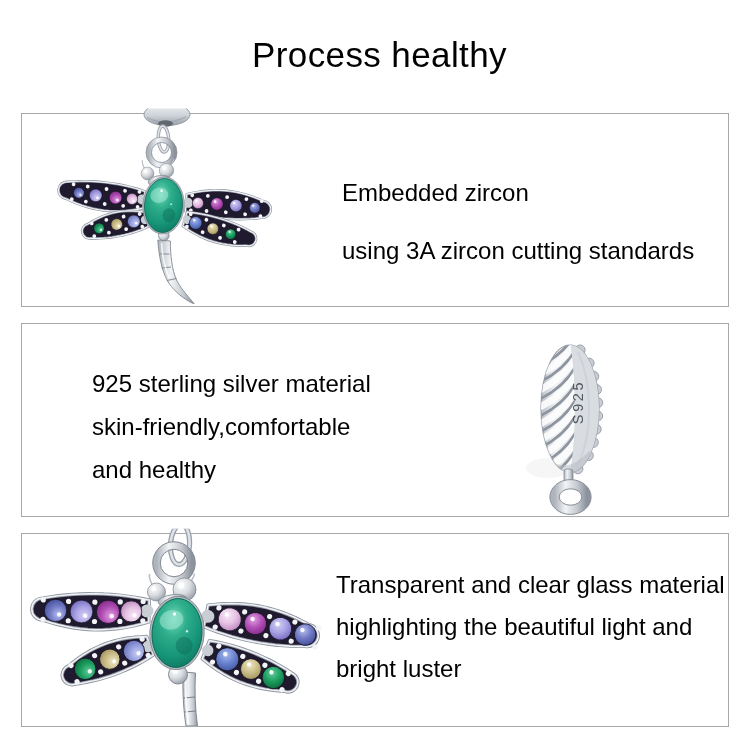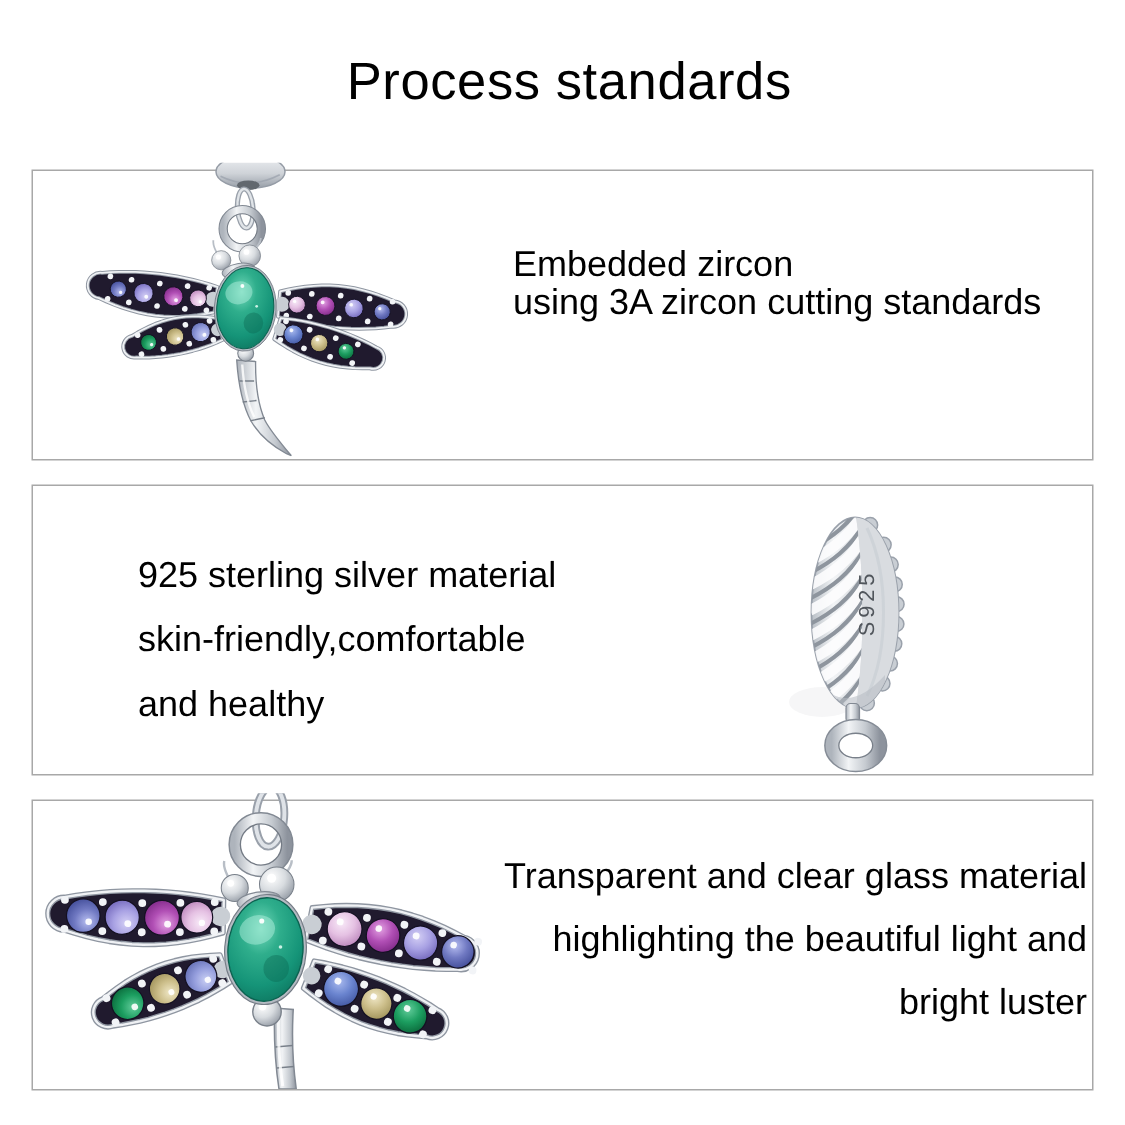--- a/index.html
+++ b/index.html
@@ -1,27 +1,27 @@
 <!DOCTYPE html>
 <html><head><meta charset="utf-8">
 <style>
 html,body{margin:0;padding:0;background:#fff;width:750px;height:750px;overflow:hidden;
 font-family:"Liberation Sans",sans-serif;}
 .abs{position:absolute;}
 .box{position:absolute;left:21px;width:706px;height:192px;border:1px solid #a8a8a8;background:#fff;}
 .txt{position:absolute;font-size:24px;color:#000;white-space:nowrap;}
 </style></head>
 <body>
-<div class="abs" style="left:0;top:35px;width:750px;text-align:center;font-size:35px;color:#000;letter-spacing:0.4px;padding-left:9px;box-sizing:border-box;">Process standards</div>
+<div class="abs" style="left:0;top:35px;width:750px;text-align:center;font-size:35px;color:#000;letter-spacing:0.4px;padding-left:9px;box-sizing:border-box;">Process healthy</div>
 <div class="box" style="top:113px;"></div>
 <div class="box" style="top:323px;"></div>
 <div class="box" style="top:533px;"></div>
-<div class="txt" style="left:342px;top:164px;line-height:25px;">Embedded zircon<br>using 3A zircon cutting standards</div>
+<div class="txt" style="left:342px;top:164px;line-height:58px;">Embedded zircon<br>using 3A zircon cutting standards</div>
 <div class="txt" style="left:92px;top:361.6px;line-height:43px;">925 sterling silver material<br>skin-friendly,comfortable<br>and healthy</div>
-<div class="txt" style="left:336px;top:563.6px;line-height:42px;text-align:right;">Transparent and clear glass material<br>highlighting the beautiful light and<br>bright luster</div>
+<div class="txt" style="left:336px;top:563.6px;line-height:42px;">Transparent and clear glass material<br>highlighting the beautiful light and<br>bright luster</div>
 <svg width="750" height="750" viewBox="0 0 750 750" style="position:absolute;left:0;top:0">
 <defs>
 <radialGradient id="gblu" cx="38%" cy="33%" r="72%">
         <stop offset="0%" stop-color="#b6bdf0"></stop>
         <stop offset="52%" stop-color="#7079c2"></stop>
         <stop offset="100%" stop-color="#434e9a"></stop>
       </radialGradient>
 <radialGradient id="glav" cx="38%" cy="33%" r="72%">
         <stop offset="0%" stop-color="#d4cff5"></stop>
         <stop offset="52%" stop-color="#a8a1e3"></stop>

